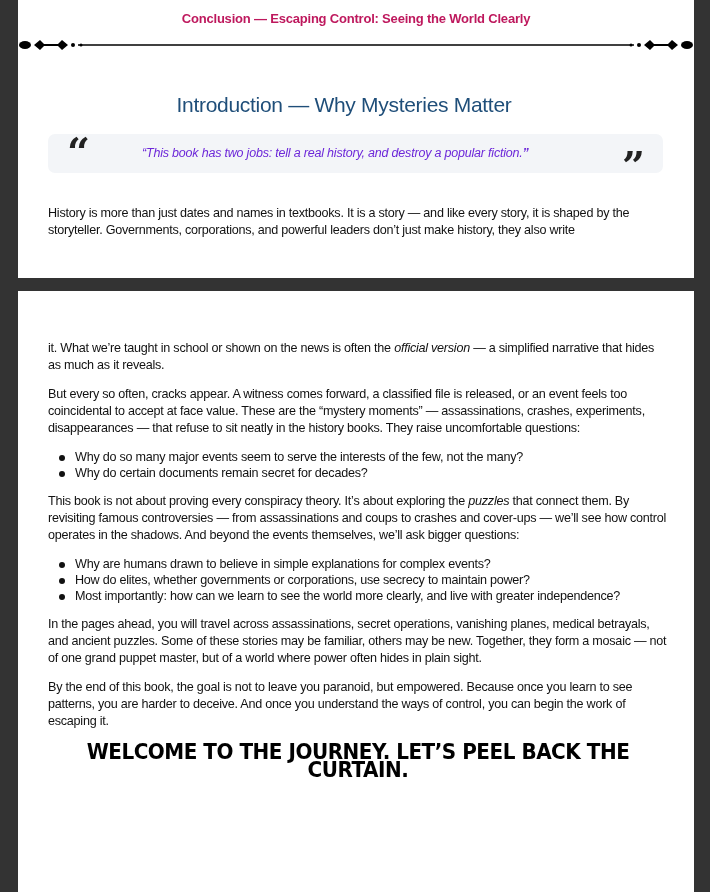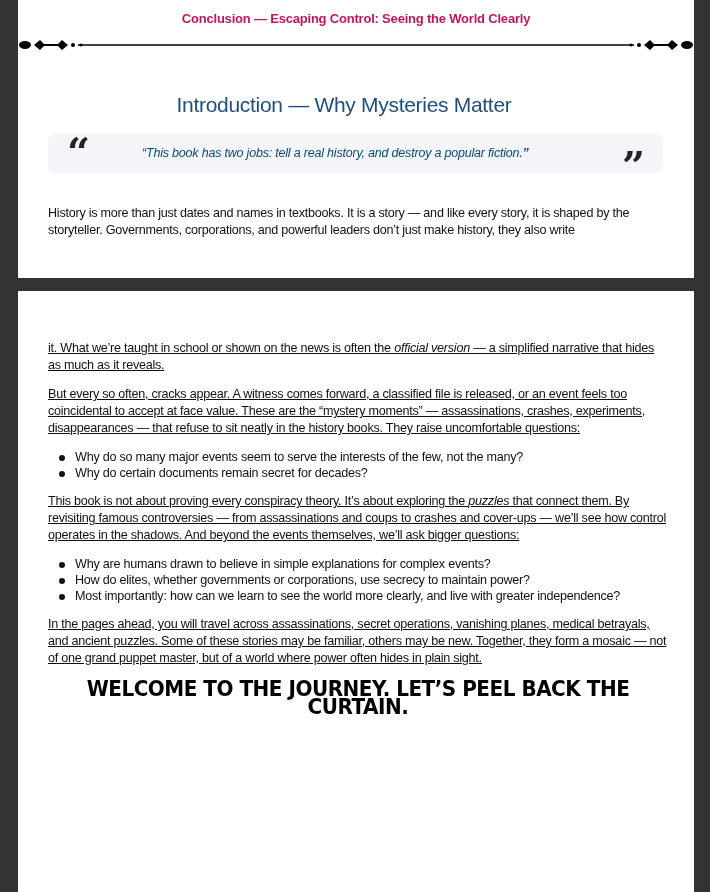--- a/index.html
+++ b/index.html
@@ -34,31 +34,31 @@
   .quote-open {
     position: absolute; left: 19px; top: -2px; font-family: "DejaVu Serif", serif;
     font-size: 40px; font-weight: bold; color: #222; line-height: 40px;
   }
   .quote-close {
     position: absolute; right: 18px; top: 12px; font-family: "DejaVu Serif", serif;
     font-size: 40px; font-weight: bold; color: #222; line-height: 40px;
   }
   .quote-text {
     position: absolute; left: 94px; top: 12px; font-size: 12.5px; font-style: italic;
-    color: #0c4a6e; letter-spacing: -0.2px;
+    color: #6d28d9; letter-spacing: -0.2px;
   }
   .quote-text .qm { font-weight: bold; }
 
   .body-text {
     font-size: 12.6px; color: #111; line-height: 17px; letter-spacing: -0.25px; margin-top: 19px;
   }
   .p1 { position: absolute; top: 186px; left: 30px; width: 620px; }
 
   .content2 { position: absolute; top: 30px; left: 30px; width: 620px; }
-  .content2 p { margin: 0 0 12px 0; text-decoration: underline; }
+  .content2 p { margin: 0 0 12px 0; }
   .content2 ul { margin: 0 0 12px 0; padding-left: 27px; list-style: none; }
   .content2 li { position: relative; line-height: 16px; }
   .content2 li::before {
     content: ""; position: absolute; left: -16px; top: 6px; width: 6px; height: 6px;
     border-radius: 50%; background: #111;
   }
   .closing-line {
     text-align: center; font-family: "DejaVu Sans", sans-serif; font-weight: bold;
     font-size: 20px; letter-spacing: -0.5px; color: #000; margin-top: 14px;
     text-transform: uppercase; transform: scaleY(1.1);
@@ -105,15 +105,16 @@
       <li>Why do so many major events seem to serve the interests of the few, not the many?</li>
       <li>Why do certain documents remain secret for decades?</li>
     </ul>
     <p><span>This book is not about proving every conspiracy theory. It’s about exploring the </span><em>puzzles</em><span> that connect them. By revisiting famous controversies — from assassinations and coups to crashes and cover-ups — we’ll see how control operates in the shadows. And beyond the events themselves, we’ll ask bigger questions:</span></p>
     <ul>
       <li>Why are humans drawn to believe in simple explanations for complex events?</li>
       <li>How do elites, whether governments or corporations, use secrecy to maintain power?</li>
       <li>Most importantly: how can we learn to see the world more clearly, and live with greater independence?</li>
     </ul>
     <p>In the pages ahead, you will travel across assassinations, secret operations, vanishing planes, medical betrayals, and ancient puzzles. Some of these stories may be familiar, others may be new. Together, they form a mosaic — not of one grand puppet master, but of a world where power often hides in plain sight.</p>
+    <p>By the end of this book, the goal is not to leave you paranoid, but empowered. Because once you learn to see patterns, you are harder to deceive. And once you understand the ways of control, you can begin the work of escaping it.</p>
     <div class="closing-line">Welcome to the journey. Let’s peel back the curtain.</div>
   </div>
 </div>
 
 </body></html>

